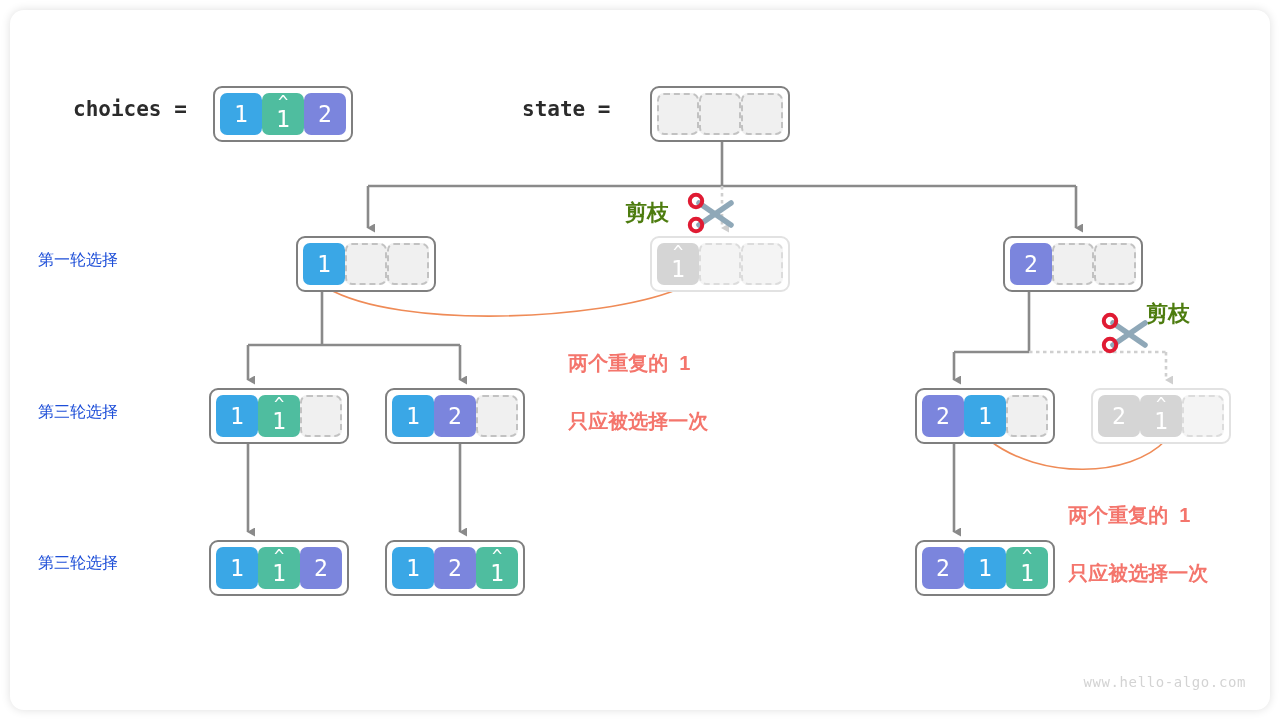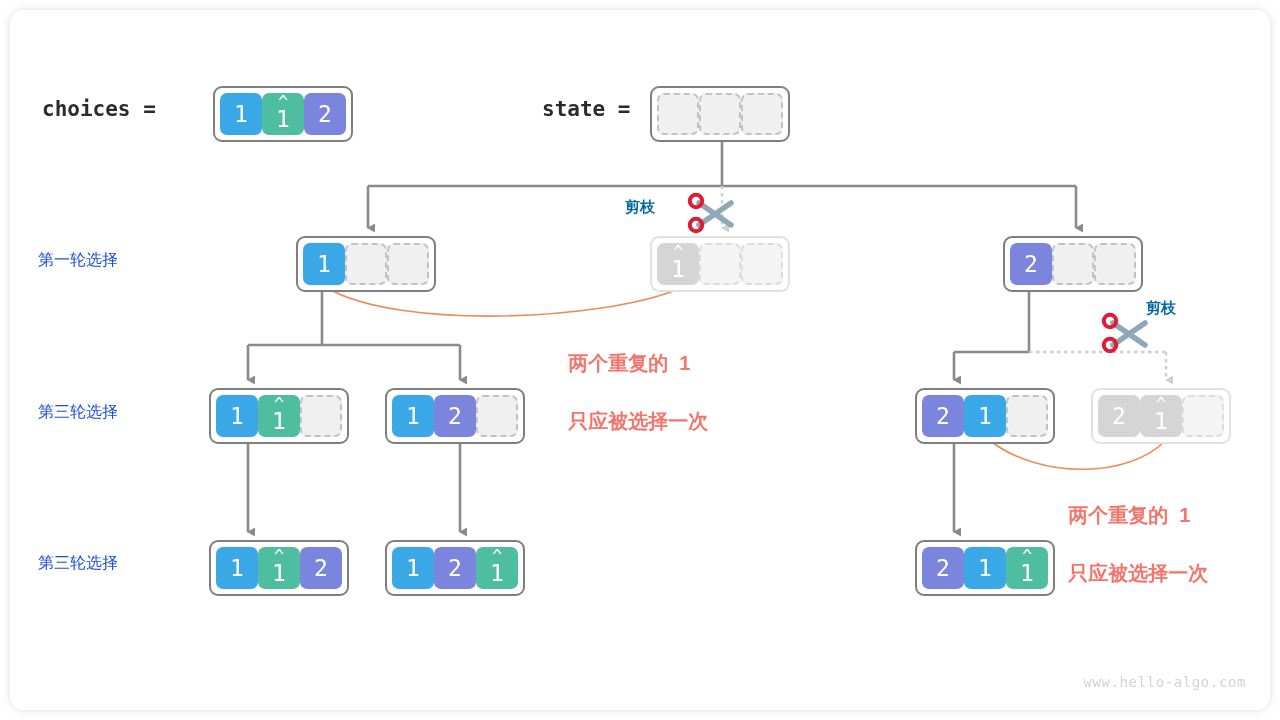--- a/index.html
+++ b/index.html
@@ -94,22 +94,22 @@
   .note {
     position: absolute;
     color: #f4756c;
     font-size: 20px;
     font-weight: bold;
     line-height: 1.45;
     white-space: pre;
   }
   .prune-lbl {
     position: absolute;
-    color: #0369a1;
-    font-size: 15px;
+    color: #4d7c0f;
+    font-size: 22px;
     font-weight: bold;
     white-space: nowrap;
   }
   .scissors { position: absolute; }
   #watermark {
     position: absolute;
     right: 34px;
     bottom: 30px;
     color: #d3d3d3;
     font-family: "DejaVu Sans Mono", "Liberation Mono", monospace;
@@ -168,23 +168,23 @@
       <path d="M1029,352 L1166,352"></path>
       <path d="M1166,352 L1166,380" marker-end="url(#ahg)"></path>
     </g>
 
     <g stroke="#ef8b57" stroke-width="1.6" fill="none">
       <path d="M327,288 C400,330 600,320 676,290"></path>
       <path d="M989,440 C1040,480 1130,478 1166,440"></path>
     </g>
   </svg>
 
-  <div class="mono-lbl" style="left:42px; top:97px;">choices  =</div>
-
-  <div class="mono-lbl" style="left:522px; top:97px;margin-left:20px;">state  =</div>
+  <div class="mono-lbl" style="left:73px; top:97px;">choices  =</div>
+
+  <div class="mono-lbl" style="left:522px; top:97px;">state  =</div>
 
   <div class="lbl" style="left:38px; top:250px;">第一轮选择</div>
   <div class="lbl" style="left:38px; top:402px;">第三轮选择</div>
   <div class="lbl" style="left:38px; top:553px;text-align:center;">第三轮选择</div>
 
   <div class="arr" style="left:213px; top:86px;">
       <div class="cell blue">
         <span class="num">1</span>
       </div>
       <div class="cell green hatted">

